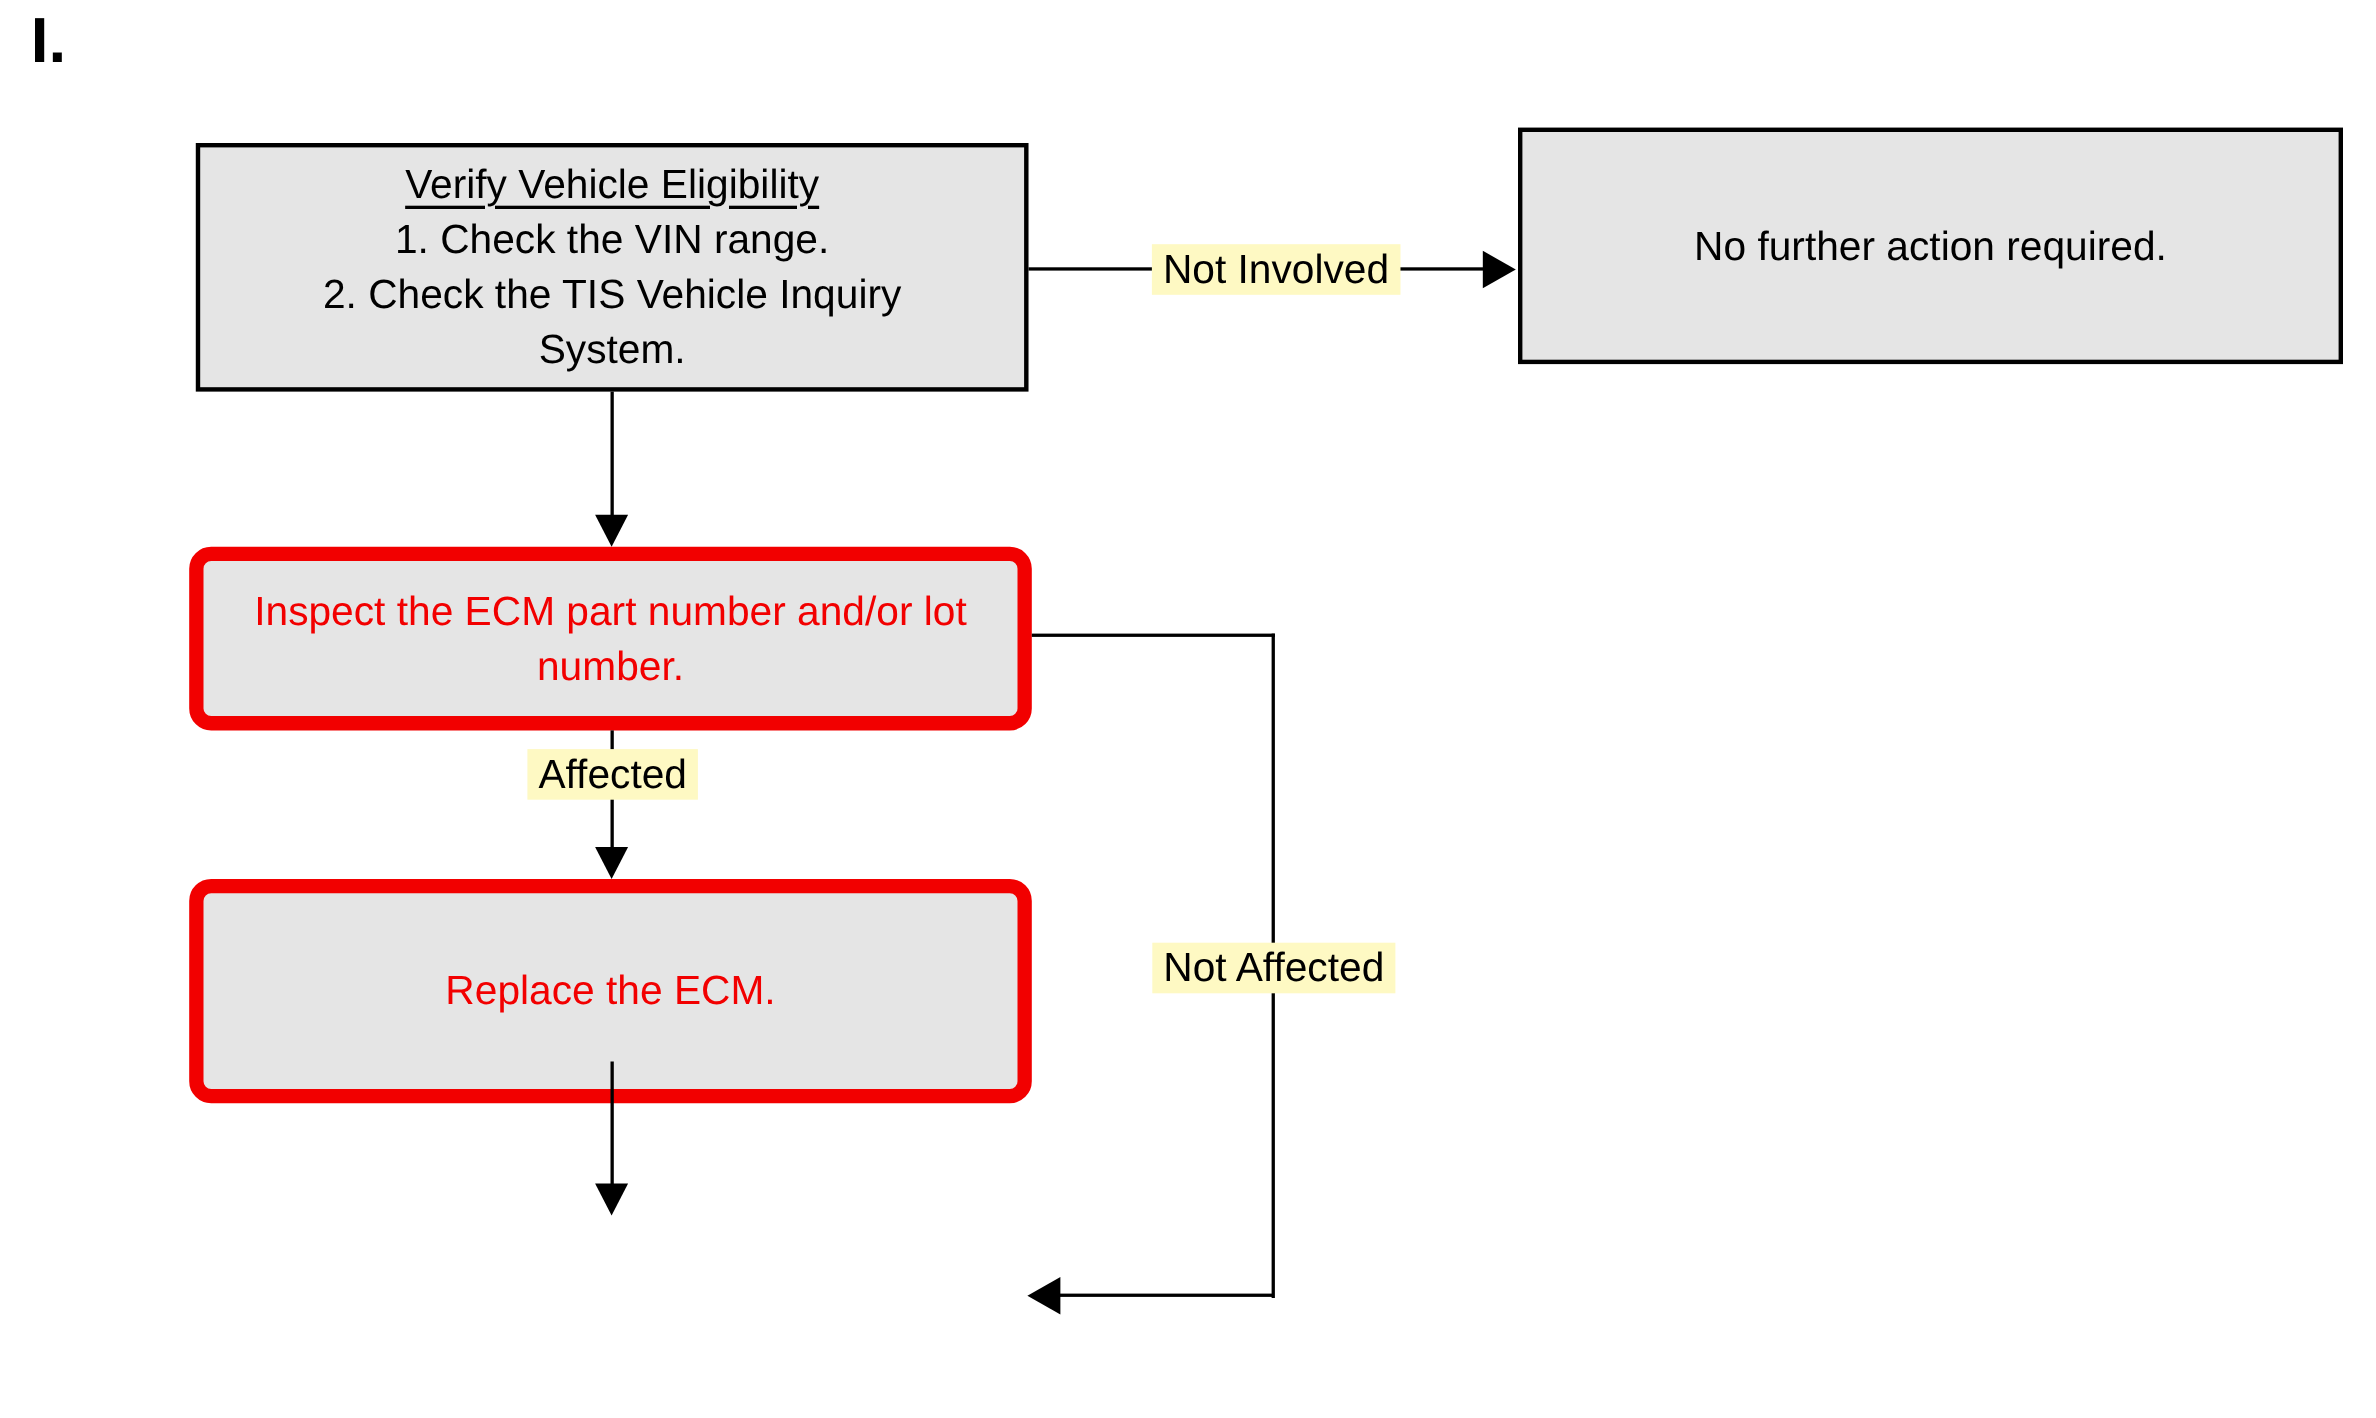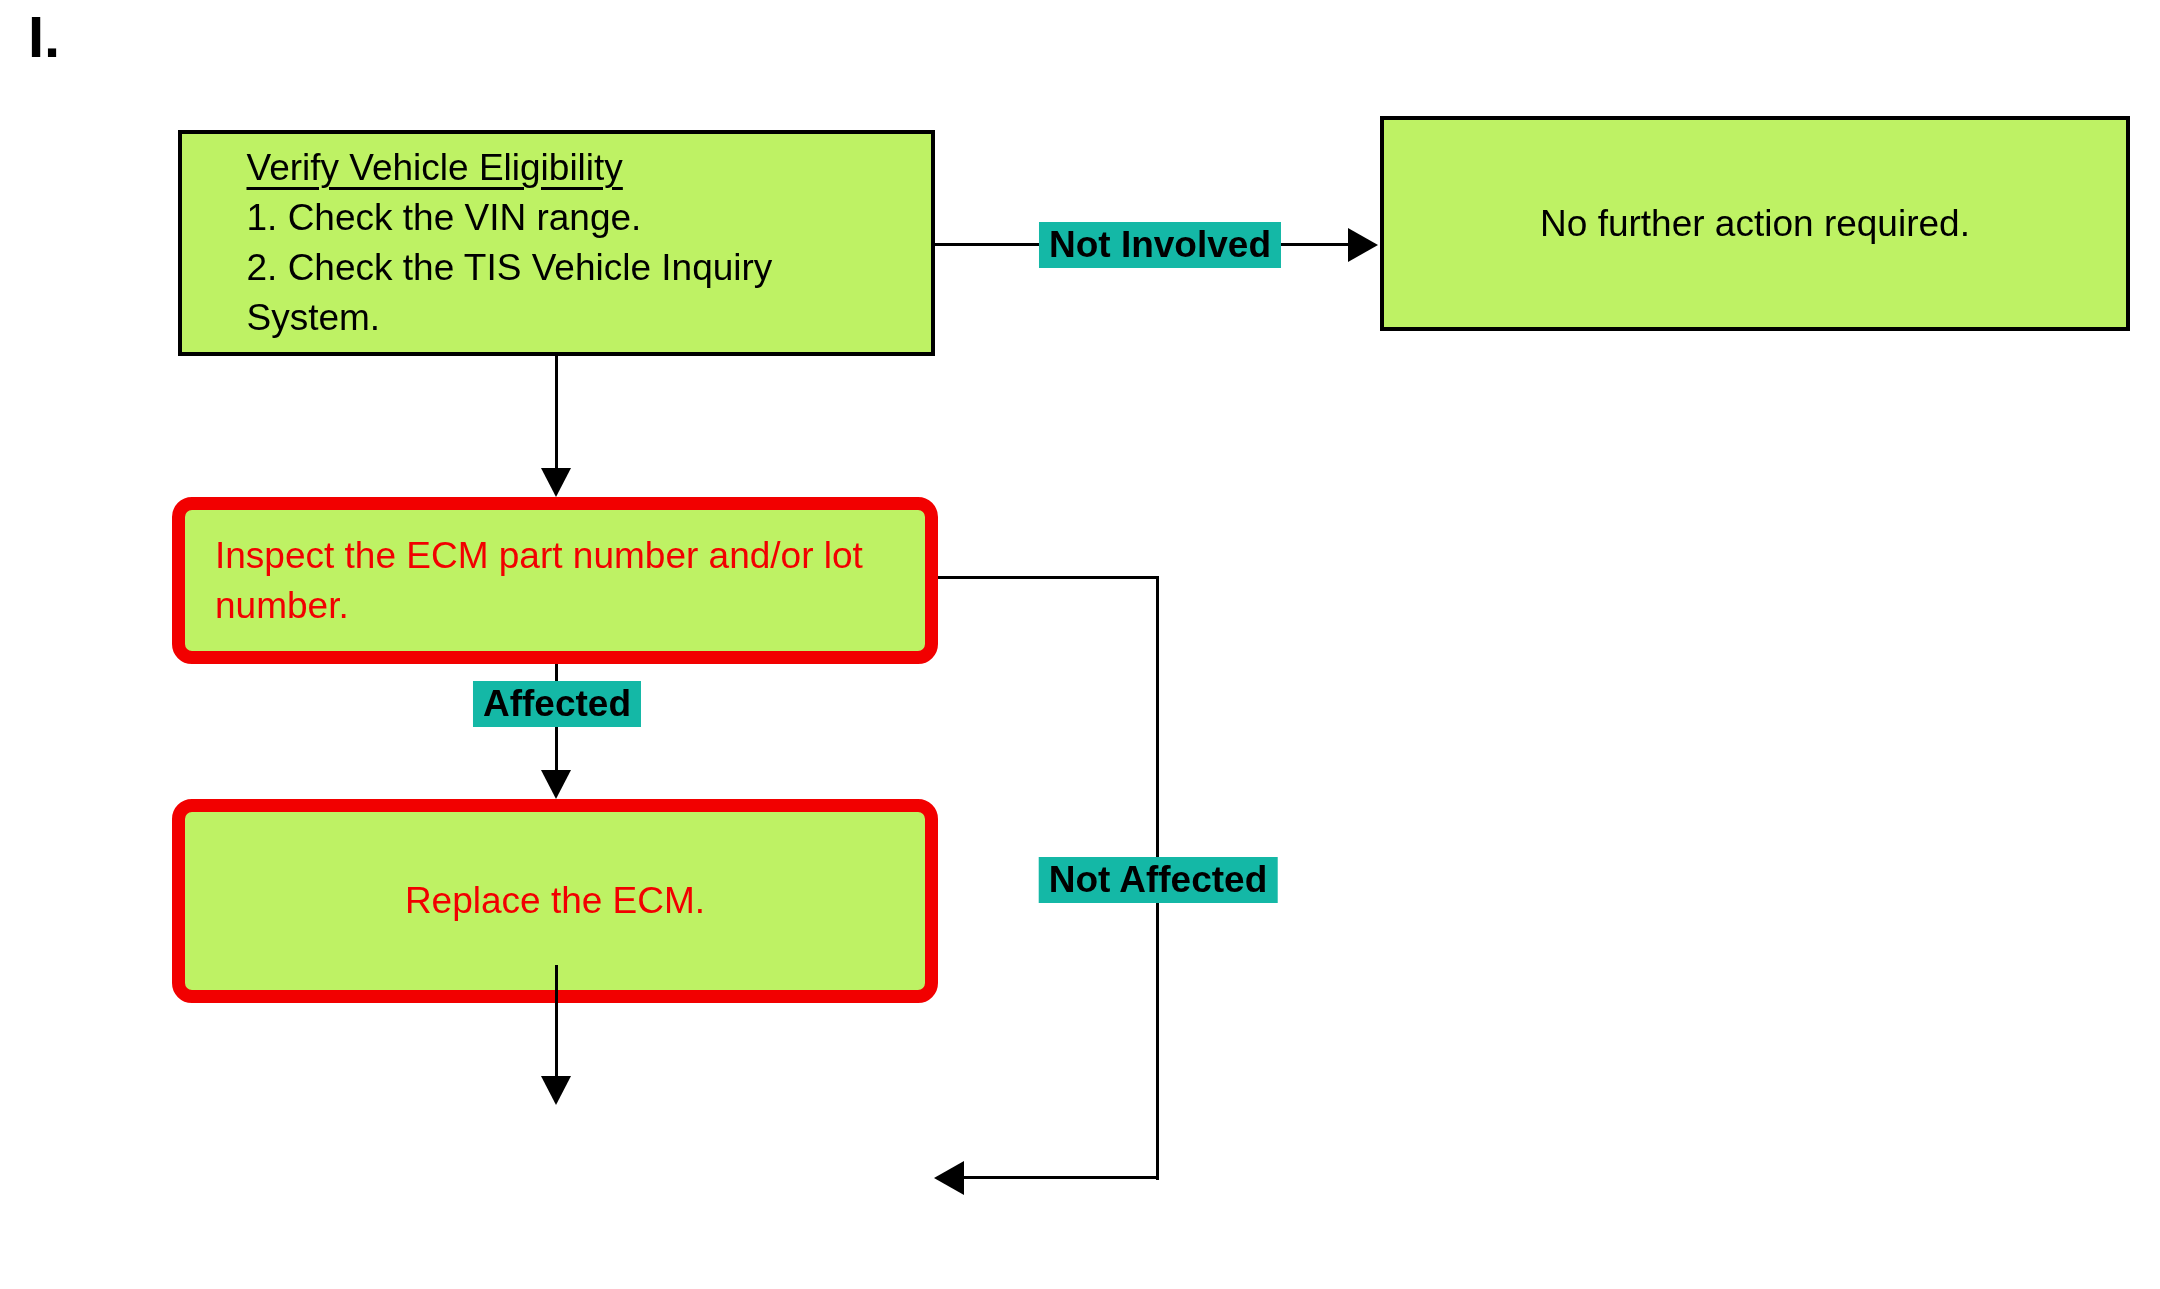--- a/index.html
+++ b/index.html
@@ -21,23 +21,23 @@
   .title-text {
     position: absolute; left: 176px; top: 6px;
     font-size: 58px; font-weight: bold; line-height: 62px;
     letter-spacing: 0.5px;
   }
 
   
   .node {
     position: absolute;
     display: flex; align-items: center; justify-content: center;
-    text-align: left;
+    text-align: center;
     box-sizing: border-box;
-    background: #bef264;
+    background: #e5e5e5;
     font-size: 37px;
     line-height: 50px;
   }
   .node.black { border: 4px solid var(--line-black, #000); }
   .node.red {
     border: 13px solid var(--highlight-red, #f20000);
     border-radius: 20px;
     color: var(--highlight-red, #f20000);
   }
 
@@ -88,26 +88,25 @@
   #arrow-notinvolved { left: 1348px; top: 228px; }  
   #arrow-v1          { left: 541px;  top: 468px; }  
   #arrow-affected    { left: 541px;  top: 770px; }  
   #arrow-v2          { left: 541px;  top: 1076px; } 
   #arrow-na          { left: 934px;  top: 1161px; } 
 
   
   .edge-label {
     position: absolute;
     transform: translate(-50%, -50%);
-    background: #14b8a6;
+    background: #fef9c3;
     padding: 0 10px;
     font-size: 37px;
     line-height: 46px;
     white-space: nowrap;
-    font-weight: bold;
   }
   #label-notinvolved { left: 1160px; top: 245px; }
   #label-affected    { left: 557px;  top: 704px; }
   #label-notaffected { left: 1158px; top: 880px; }
 </style>
 </head>
 <body>
 
 <div class="canvas">
 

